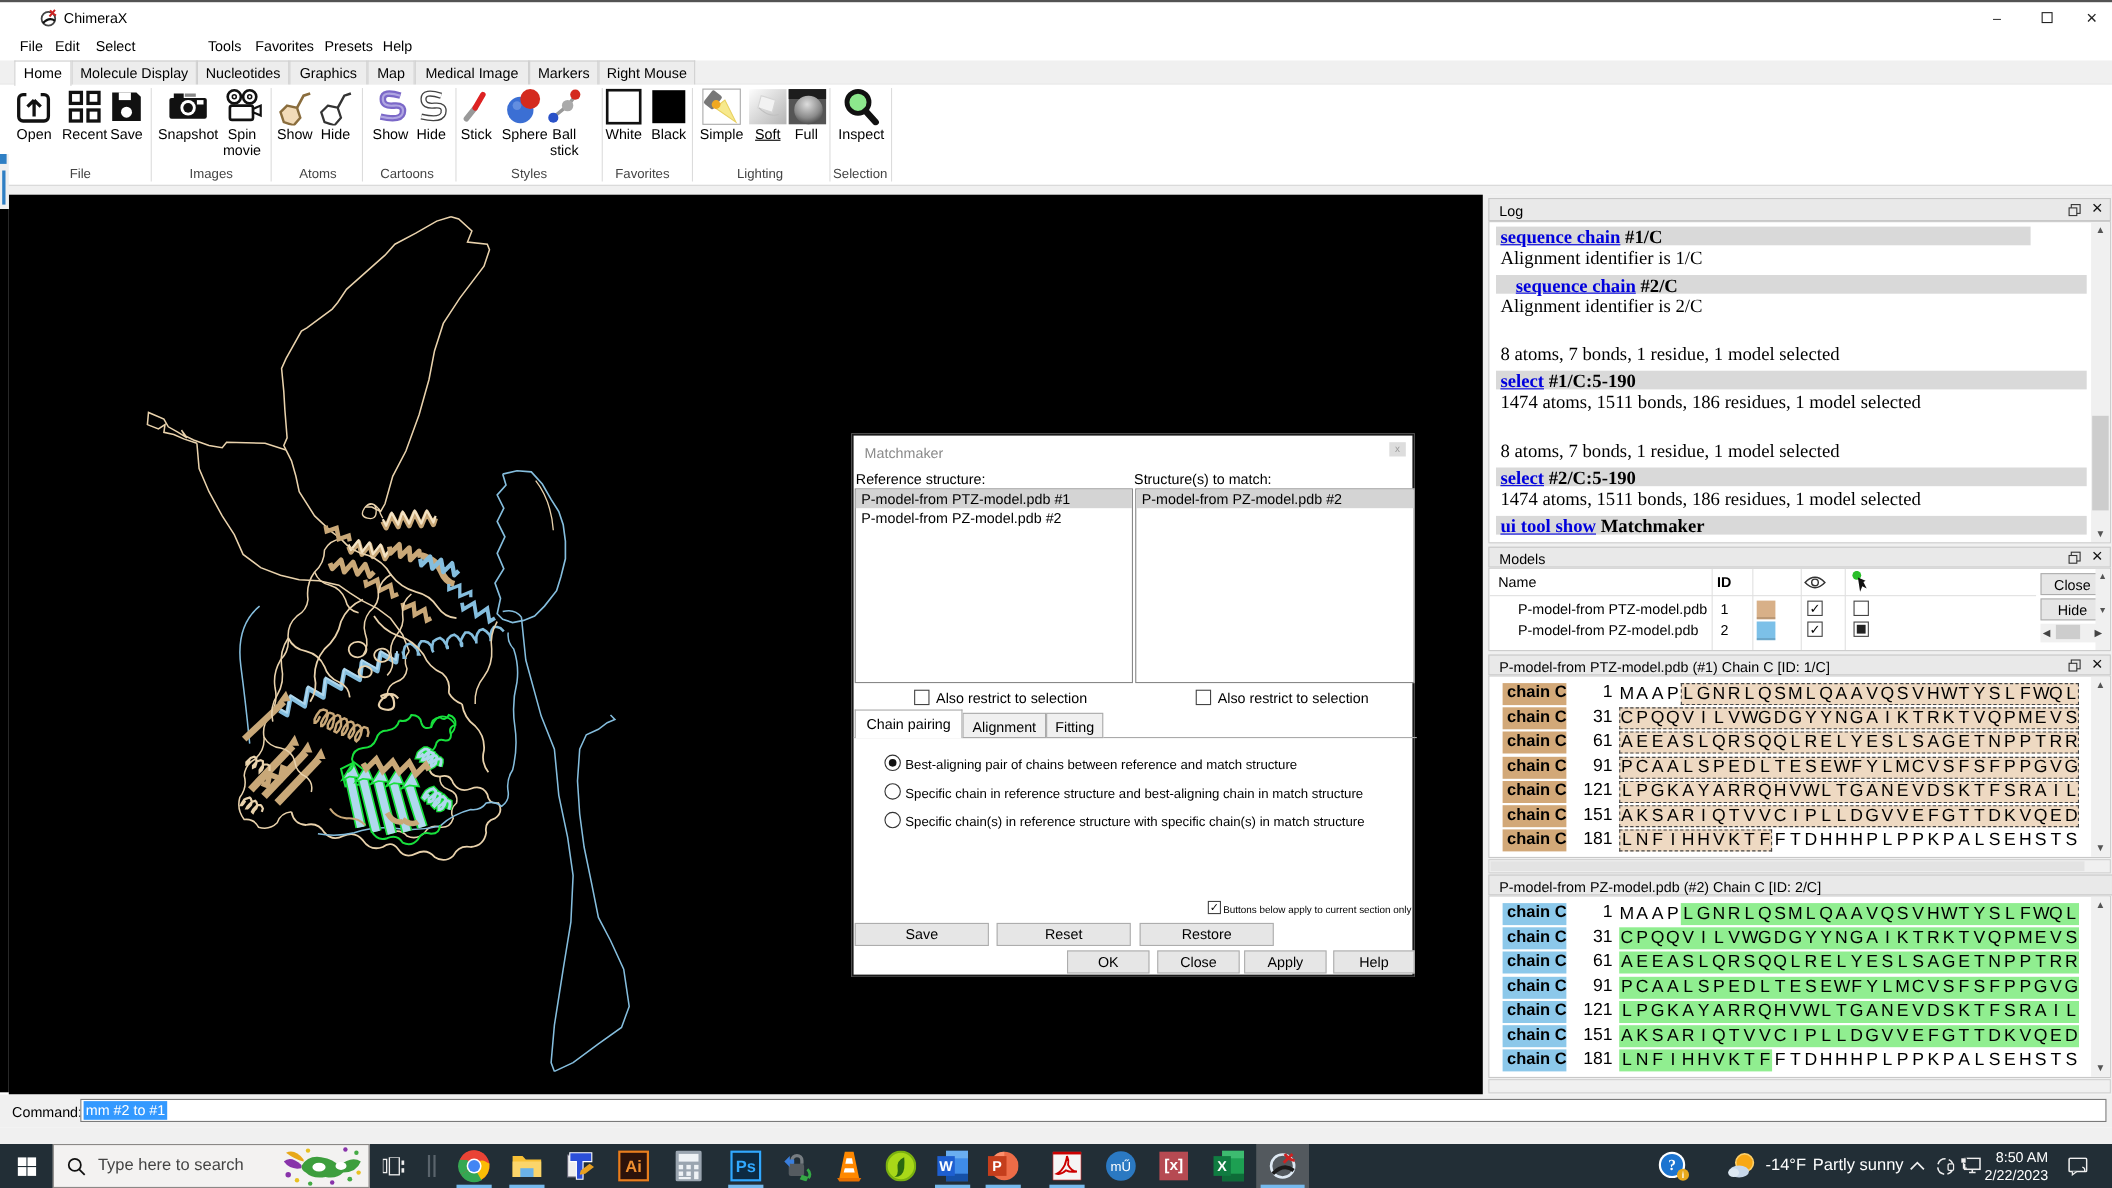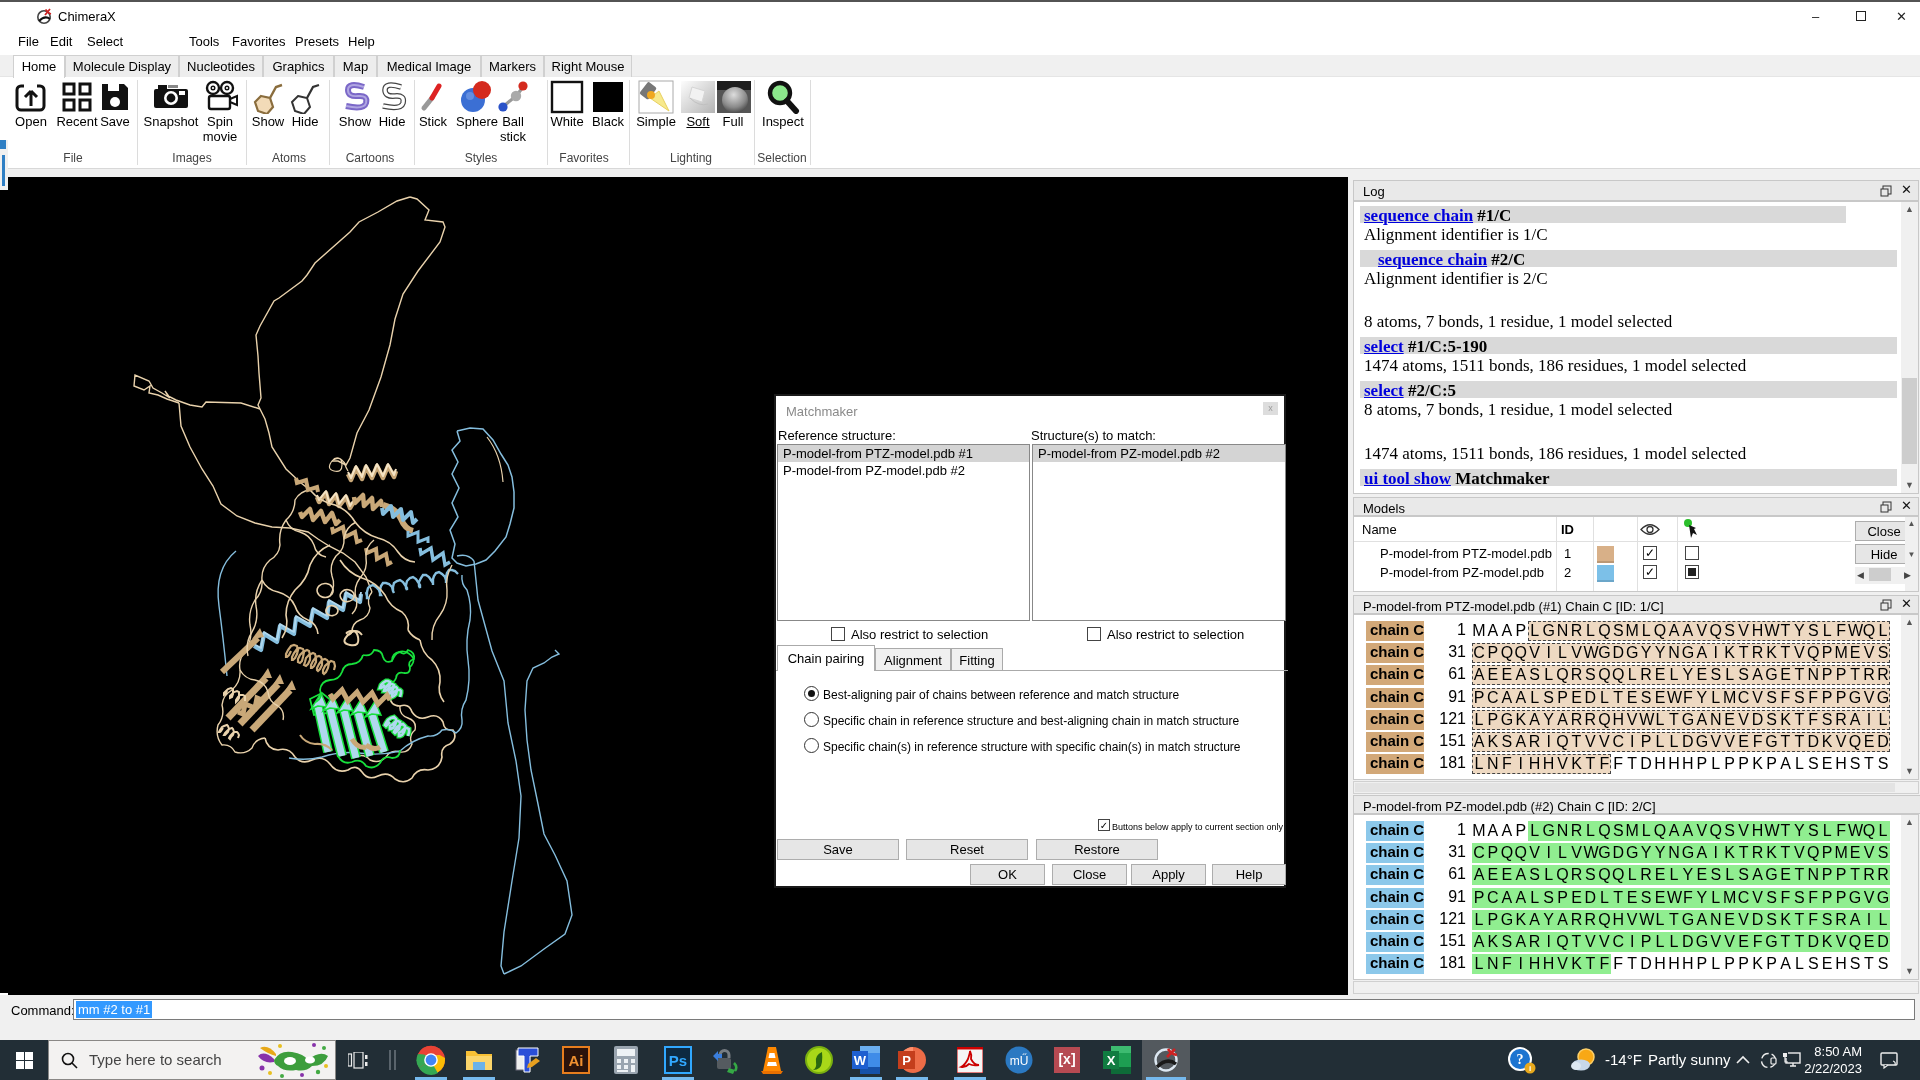--- a/index.html
+++ b/index.html
@@ -327,22 +327,22 @@
       <span class="cl">✕</span>
     </div>
 <div class="pbody" style="left:2px;top:24px;width:566px;height:293px;">
 <div style="position:absolute;left:6px;top:4px;width:486px;height:17px;background:#d9d9d9;font-family:'Liberation Serif',serif;font-size:17px;padding-left:4px;"><a style="color:#0000dd;font-weight:bold;text-decoration:underline;">sequence chain</a> <b>#1/C</b></div>
 <div style="position:absolute;left:10px;top:23px;font-family:'Liberation Serif',serif;font-size:17px;">Alignment identifier is 1/C</div>
 <div style="position:absolute;left:6px;top:48px;width:537px;height:17px;background:#d9d9d9;font-family:'Liberation Serif',serif;font-size:17px;padding-left:18px;"><a style="color:#0000dd;font-weight:bold;text-decoration:underline;">sequence chain</a> <b>#2/C</b></div>
 <div style="position:absolute;left:10px;top:67px;font-family:'Liberation Serif',serif;font-size:17px;">Alignment identifier is 2/C</div>
 <div style="position:absolute;left:10px;top:110px;font-family:'Liberation Serif',serif;font-size:17px;">8 atoms, 7 bonds, 1 residue, 1 model selected</div>
 <div style="position:absolute;left:6px;top:135px;width:537px;height:17px;background:#d9d9d9;font-family:'Liberation Serif',serif;font-size:17px;padding-left:4px;"><a style="color:#0000dd;font-weight:bold;text-decoration:underline;">select</a> <b>#1/C:5-190</b></div>
 <div style="position:absolute;left:10px;top:154px;font-family:'Liberation Serif',serif;font-size:17px;">1474 atoms, 1511 bonds, 186 residues, 1 model selected</div>
-<div style="position:absolute;left:6px;top:179px;width:537px;height:17px;background:#d9d9d9;font-family:'Liberation Serif',serif;font-size:17px;padding-left:4px;"><a style="color:#0000dd;font-weight:bold;text-decoration:underline;">select</a> <b>#2/C:5</b></div>
 <div style="position:absolute;left:10px;top:198px;font-family:'Liberation Serif',serif;font-size:17px;">8 atoms, 7 bonds, 1 residue, 1 model selected</div>
+<div style="position:absolute;left:6px;top:223px;width:537px;height:17px;background:#d9d9d9;font-family:'Liberation Serif',serif;font-size:17px;padding-left:4px;"><a style="color:#0000dd;font-weight:bold;text-decoration:underline;">select</a> <b>#2/C:5-190</b></div>
 <div style="position:absolute;left:10px;top:242px;font-family:'Liberation Serif',serif;font-size:17px;">1474 atoms, 1511 bonds, 186 residues, 1 model selected</div>
 <div style="position:absolute;left:6px;top:267px;width:537px;height:17px;background:#d9d9d9;font-family:'Liberation Serif',serif;font-size:17px;padding-left:4px;"><a style="color:#0000dd;font-weight:bold;text-decoration:underline;">ui tool show</a> <b>Matchmaker</b></div>
 <div class="sbar" style="right:0px;top:0px;height:291px;">
         <div class="ar" style="top:0;">▲</div>
         <div class="ar" style="bottom:0;">▼</div>
         <div class="th" style="top:176px;height:86px;"></div>
       </div>
 </div>
 <div class="ptitle" style="left:2px;top:320px;width:566px;height:19px;">
       <span class="t">Models</span>

